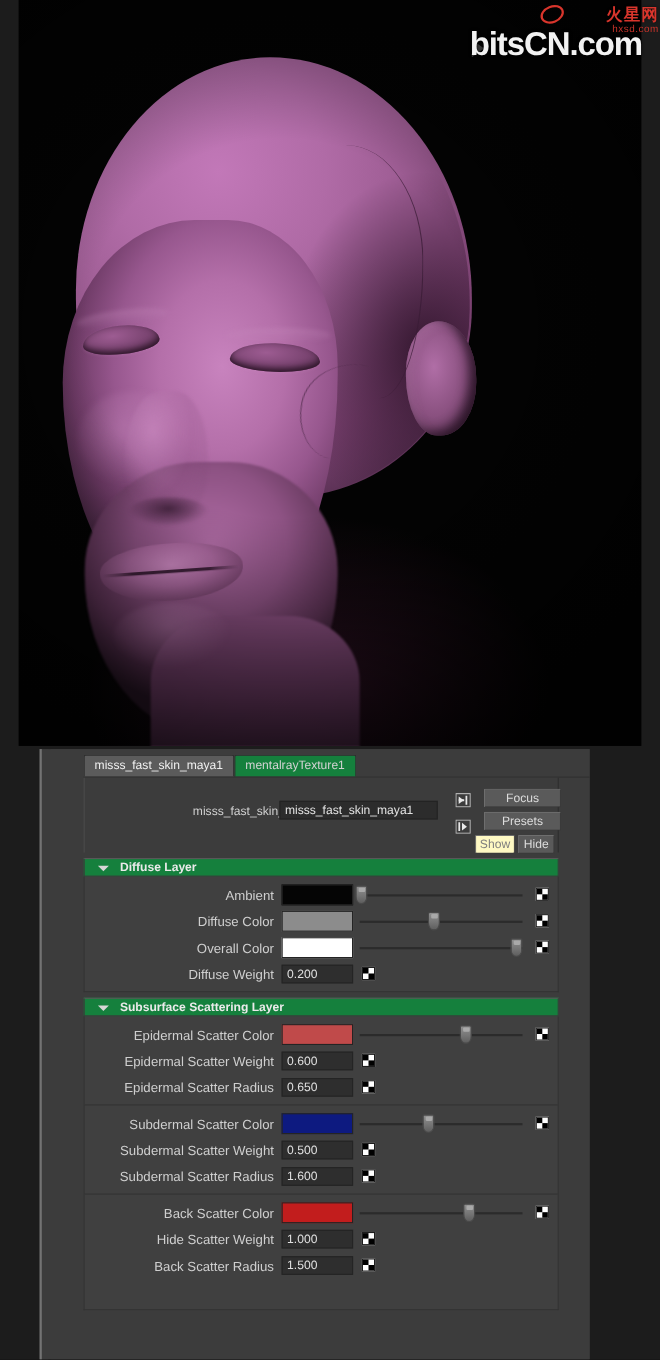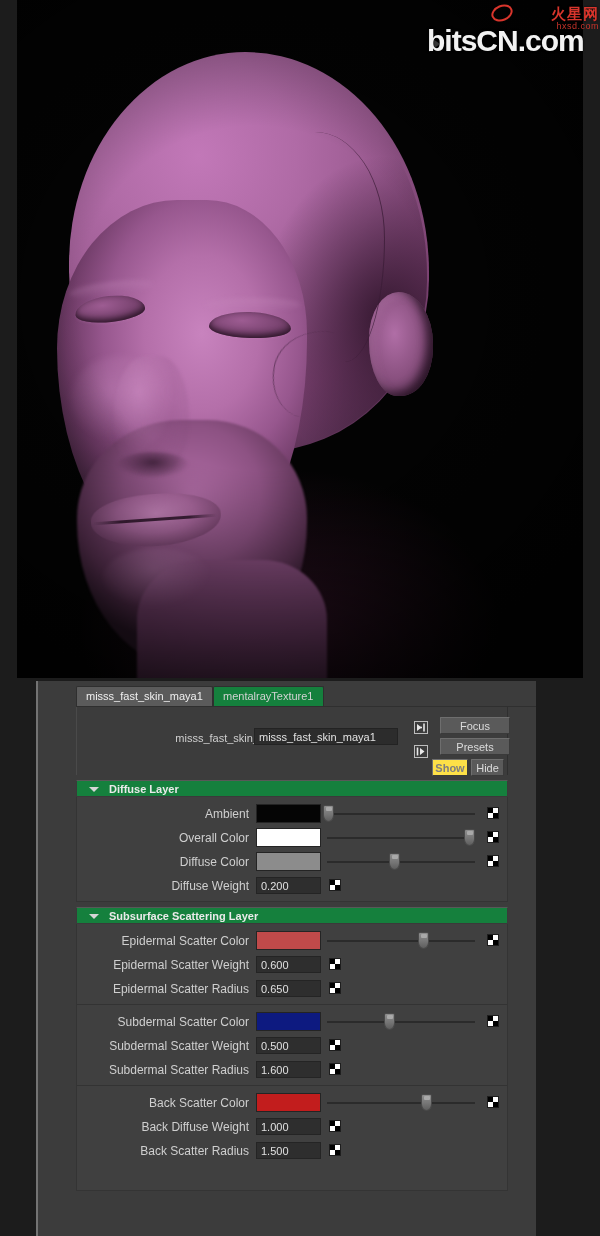--- a/index.html
+++ b/index.html
@@ -190,21 +190,21 @@
   .conn-ico svg { display:block; }
   .ico-in { left:337px; top:14px; }
   .ico-out { left:337px; top:38px; }
 
   .btn {
     position:absolute; height:17px; line-height:16px; text-align:center;
     font-size:11px; color:#dcdcdc; background:#5a5a5a;
     border:1px solid #6e6e6e; border-bottom-color:#3a3a3a; border-right-color:#3a3a3a;
     border-radius:1px;
   }
-  .btn.disabled { color:#7e7e7e; background:#fde047;font-weight:bold; }
+  .btn.disabled { color:#7e7e7e; background:#fef9c3; }
   .btn-focus { left:363px; top:10px; width:70px; }
   .btn-presets { left:363px; top:31px; width:70px; }
   .btn-show { left:355px; top:52px; width:36px; }
   .btn-hide { left:394px; top:52px; width:33px; }
 
   
   .sample-block { position:relative; margin:6px 30px 0 30px; height:66px;
     background:#3c3c3c; border:1px solid #333; border-top-color:#4a4a4a; }
   .sample-label { position:absolute; left:60px; top:26px; width:144px; text-align:right;
     font-size:11px; color:#cfcfcf; }
@@ -353,35 +353,35 @@
                 <span class="swatch" style="background:#050505"></span>
                 <span class="slider">
                   <span class="handle" style="left:1%"></span>
                 </span>
                 <span class="mapbtn at-end">
                   <i></i>
                   <em></em>
                 </span>
               </div>
               <div class="row">
+                <span class="lbl">Diffuse Color</span>
+                <span class="swatch" style="background:#8c8c8c"></span>
+                <span class="slider">
+                  <span class="handle" style="left:45%"></span>
+                </span>
+                <span class="mapbtn at-end">
+                  <i></i>
+                  <em></em>
+                </span>
+              </div>
+              <div class="row">
                 <span class="lbl">Overall Color</span>
                 <span class="swatch" style="background:#ffffff"></span>
                 <span class="slider">
                   <span class="handle" style="left:96%"></span>
-                </span>
-                <span class="mapbtn at-end">
-                  <i></i>
-                  <em></em>
-                </span>
-              </div>
-              <div class="row">
-                <span class="lbl">Diffuse Color</span>
-                <span class="swatch" style="background:#8c8c8c"></span>
-                <span class="slider">
-                  <span class="handle" style="left:45%"></span>
                 </span>
                 <span class="mapbtn at-end">
                   <i></i>
                   <em></em>
                 </span>
               </div>
               <div class="row">
                 <span class="lbl">Diffuse Weight</span>
                 <span class="numfield">0.200</span>
                 <span class="mapbtn after-field">
@@ -460,21 +460,21 @@
                 <span class="swatch" style="background:#c21d1d"></span>
                 <span class="slider">
                   <span class="handle" style="left:67%"></span>
                 </span>
                 <span class="mapbtn at-end">
                   <i></i>
                   <em></em>
                 </span>
               </div>
               <div class="row">
-                <span class="lbl">Back Diffuse Weight</span>
+                <span class="lbl">Hide Scatter Weight</span>
                 <span class="numfield">1.000</span>
                 <span class="mapbtn after-field">
                   <i></i>
                   <em></em>
                 </span>
               </div>
               <div class="row">
                 <span class="lbl">Back Scatter Radius</span>
                 <span class="numfield">1.500</span>
                 <span class="mapbtn after-field">

